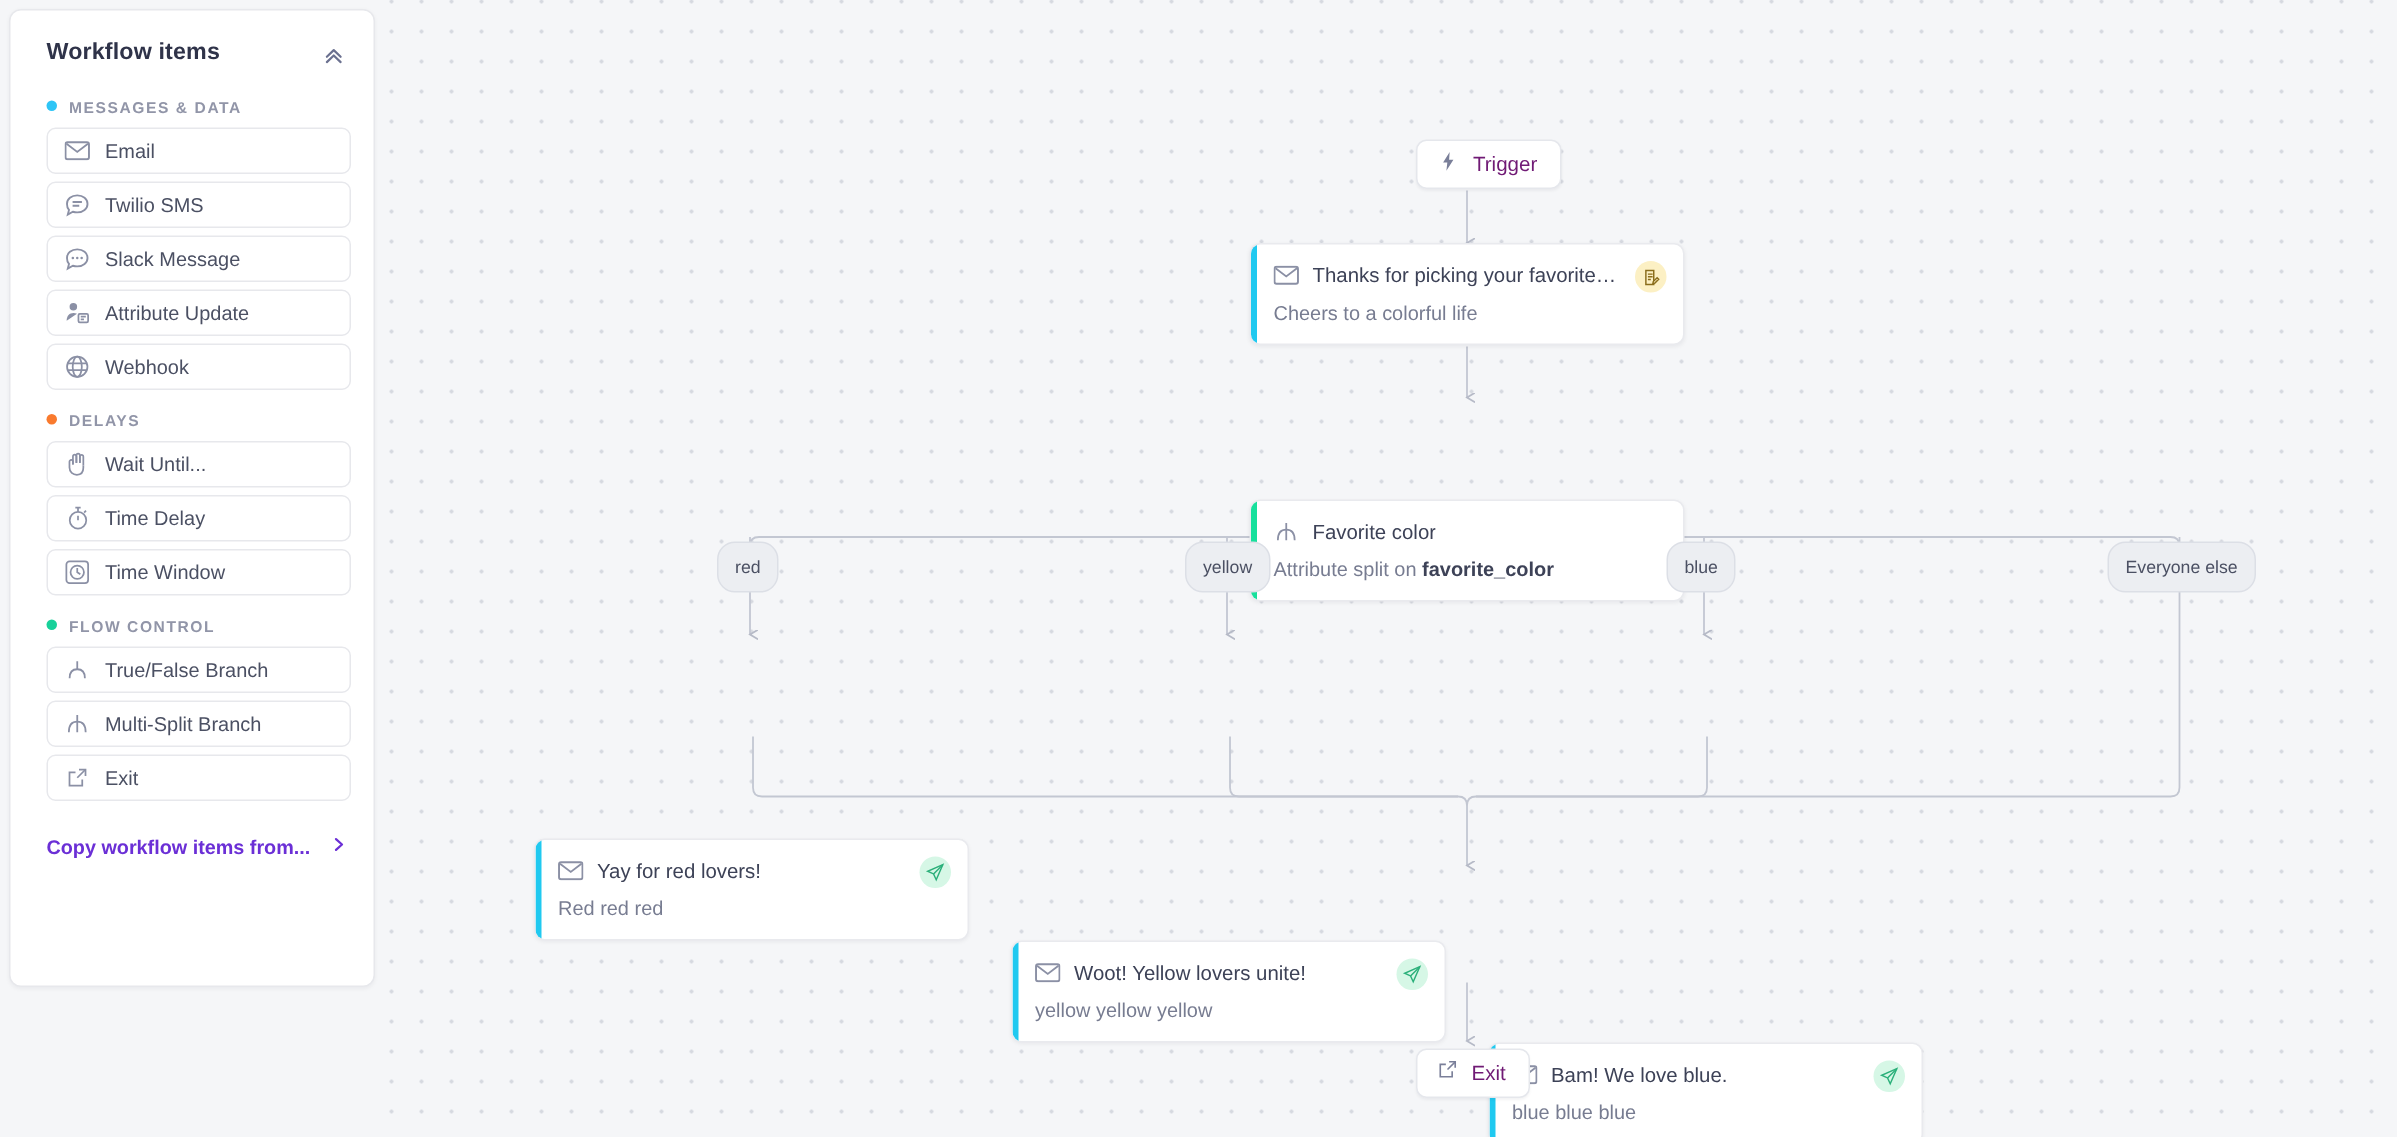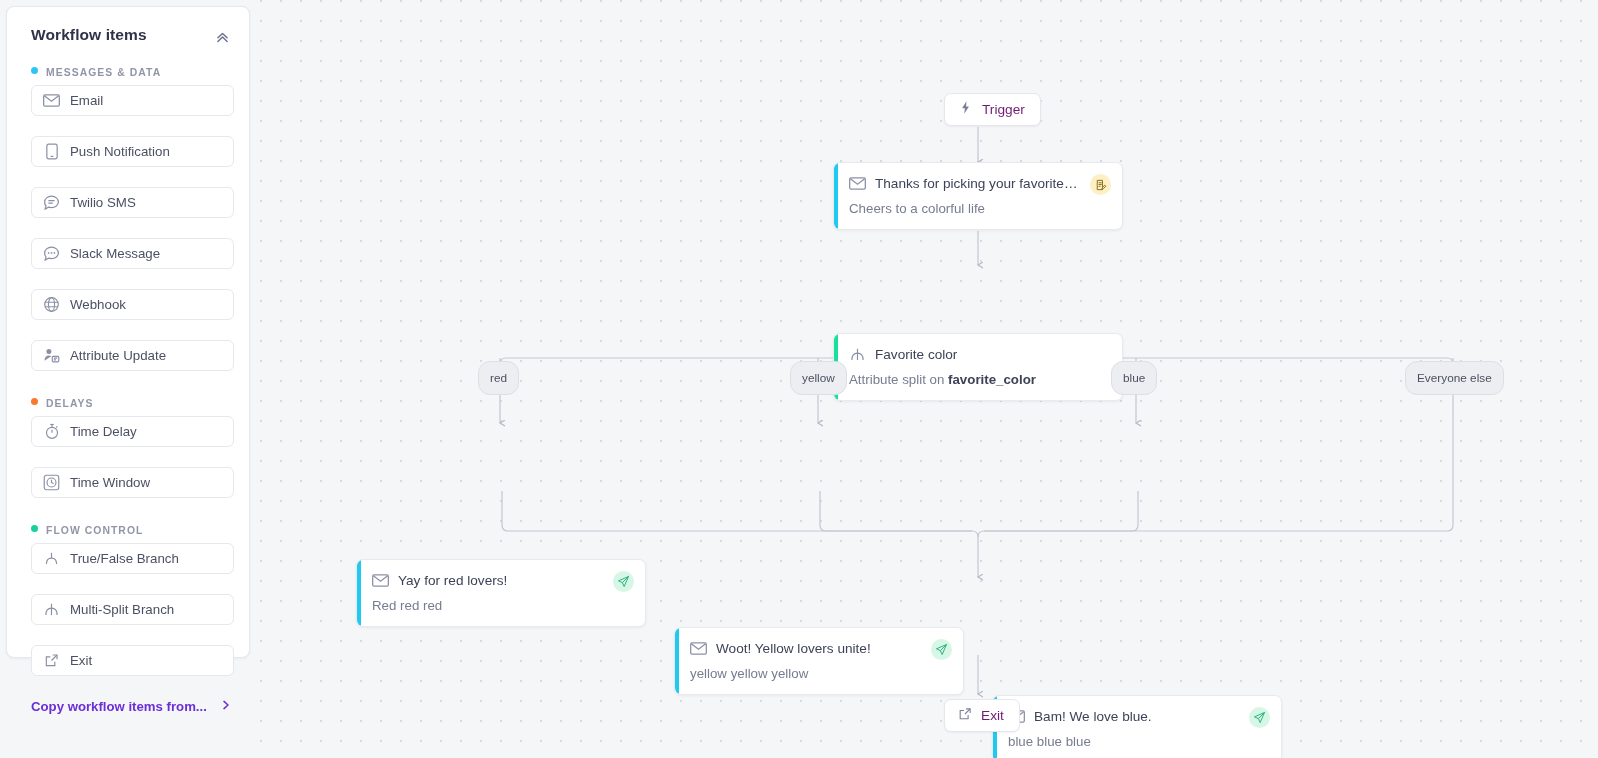--- a/index.html
+++ b/index.html
@@ -75,21 +75,21 @@
     font-weight: bold;
     letter-spacing: 1.05px;
     color: #9195a8;
   }
 
   .item {
     display: flex;
     align-items: center;
     gap: 10px;
     height: 31px;
-    margin: 0 0 20px 9px;
+    margin: 0 0 5px 9px;
     padding: 0 11px;
     border: 1px solid #e7e8ec;
     border-radius: 6px;
     background: #fff;
     cursor: grab;
   }
   .item-label {
     font-size: 13.3px;
     color: #4b5063;
     white-space: nowrap;
@@ -380,29 +380,20 @@
     <div class="item">
       <span class="item-icon">
         <svg width="17" height="13" viewBox="0 0 20 15">
           <rect x="0.8" y="0.8" width="18.4" height="13.4" rx="1.6" fill="none" stroke="#8b90a5" stroke-width="1.5"></rect>
           <path d="M1.6 2 L10 8.4 L18.4 2" fill="none" stroke="#8b90a5" stroke-width="1.5"></path>
         </svg>
       </span>
       <span class="item-label">Email</span>
     </div>
 
-    <div class="item">
-      <span class="item-icon">
-        <svg width="12" height="17" viewBox="0 0 14 19" fill="none" stroke="#8b90a5" stroke-width="1.4">
-          <rect x="1" y="1" width="12" height="17" rx="2"></rect>
-          <path d="M5.4 15.2 h3.2"></path>
-        </svg>
-      </span>
-      <span class="item-label">Push Notification</span>
-    </div>
 
     <div class="item">
       <span class="item-icon">
         <svg width="17" height="16" viewBox="0 0 19 18" fill="none" stroke="#8b90a5" stroke-width="1.4">
           <path d="M9.5 1.4 C13.9 1.4 17.2 4.2 17.2 7.8 C17.2 11.4 13.9 14.2 9.5 14.2 C8.3 14.2 7.2 14 6.2 13.7 L2.4 15.8 L3.3 12.3 C2.2 11.1 1.8 9.5 1.8 7.8 C1.8 4.2 5.1 1.4 9.5 1.4 Z"></path>
           <path d="M6 6.4 h7 M6 9.2 h5"></path>
         </svg>
       </span>
       <span class="item-label">Twilio SMS</span>
     </div>
@@ -415,45 +406,56 @@
           <circle cx="9.5" cy="7.8" r=".95" fill="#8b90a5" stroke="none"></circle>
           <circle cx="12.8" cy="7.8" r=".95" fill="#8b90a5" stroke="none"></circle>
         </svg>
       </span>
       <span class="item-label">Slack Message</span>
     </div>
 
     <div class="item">
       <span class="item-icon">
         <svg width="17" height="17" viewBox="0 0 19 19" fill="none" stroke="#8b90a5" stroke-width="1.3">
-          <circle cx="9.5" cy="9.5" r="7.6"></circle>
-          <ellipse cx="9.5" cy="9.5" rx="3.4" ry="7.6"></ellipse>
-          <path d="M2.2 7 h14.6 M2.2 12 h14.6"></path>
-        </svg>
-      </span>
-      <span class="item-label">Webhook</span>
-    </div>
-
-    <div class="item">
-      <span class="item-icon">
-        <svg width="17" height="17" viewBox="0 0 19 19" fill="none" stroke="#8b90a5" stroke-width="1.3">
           <circle cx="6.6" cy="5" r="2.8" fill="#8b90a5" stroke="none"></circle>
           <path d="M1.6 15.4 C1.6 11.6 3.8 9.6 6.6 9.6 C7.6 9.6 8.5 9.85 9.3 10.3" fill="#8b90a5" stroke="none"></path>
           <rect x="10.4" y="10.4" width="7.2" height="6.2" rx="1"></rect>
           <path d="M12.1 12.4 h3.8 M12.1 14.4 h2.4"></path>
         </svg>
       </span>
       <span class="item-label">Attribute Update</span>
     </div>
 
+    <div class="item">
+      <span class="item-icon">
+        <svg width="17" height="17" viewBox="0 0 19 19" fill="none" stroke="#8b90a5" stroke-width="1.3">
+          <circle cx="9.5" cy="9.5" r="7.6"></circle>
+          <ellipse cx="9.5" cy="9.5" rx="3.4" ry="7.6"></ellipse>
+          <path d="M2.2 7 h14.6 M2.2 12 h14.6"></path>
+        </svg>
+      </span>
+      <span class="item-label">Webhook</span>
+    </div>
+
     <div class="group-head" style="margin-top:9px;">
       <span class="group-dot" style="background:#f97a2e"></span>
       <span class="group-label">DELAYS</span>
     </div>
 
+    <div class="item">
+      <span class="item-icon">
+        <svg width="16" height="17" viewBox="0 0 18 19" fill="none" stroke="#8b90a5" stroke-width="1.3">
+          <path d="M5.2 9.6 V3.6 a1.3 1.3 0 0 1 2.6 0 V8.6"></path>
+          <path d="M7.8 8.4 V2.8 a1.3 1.3 0 0 1 2.6 0 V8.4"></path>
+          <path d="M10.4 8.6 V3.8 a1.3 1.3 0 0 1 2.6 0 V10.4"></path>
+          <path d="M5.2 9.6 V7.6 a1.3 1.3 0 0 0 -2.6 0 v4.4 c0 3.4 2.6 5.4 5.6 5.4 c3 0 4.8 -2 4.8 -5.2 V10.4"></path>
+        </svg>
+      </span>
+      <span class="item-label">Wait Until...</span>
+    </div>
 
     <div class="item">
       <span class="item-icon">
         <svg width="16" height="17" viewBox="0 0 18 19" fill="none" stroke="#8b90a5" stroke-width="1.3">
           <circle cx="9" cy="11" r="6.2"></circle>
           <path d="M9 11 V7.6"></path>
           <path d="M7 1.6 h4"></path>
           <path d="M9 1.6 V4.6"></path>
           <path d="M13.6 5.2 L15 3.8"></path>
         </svg>

